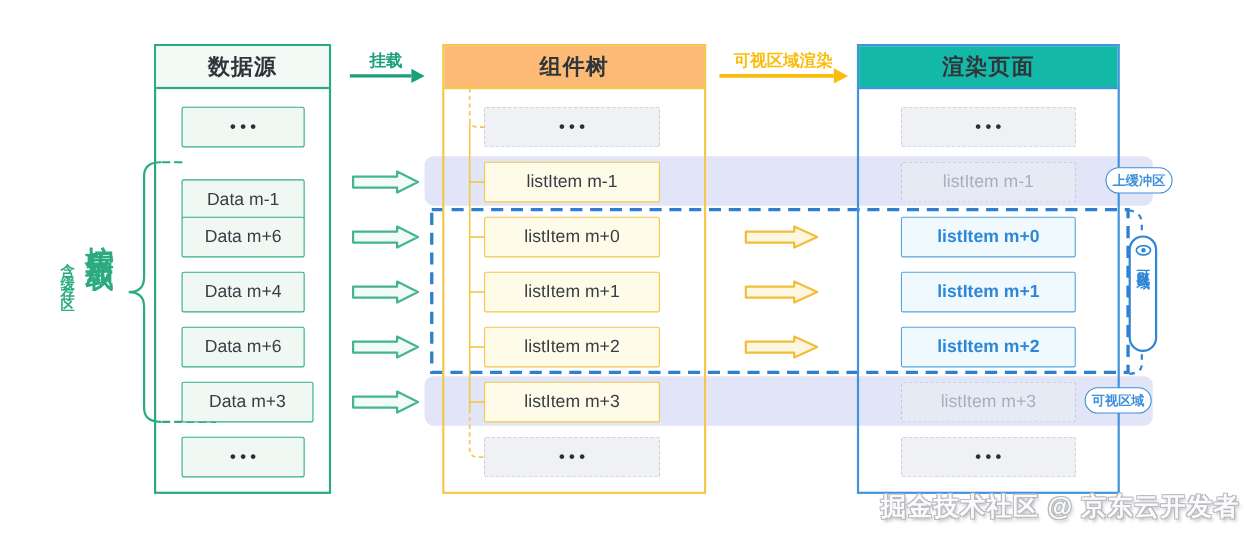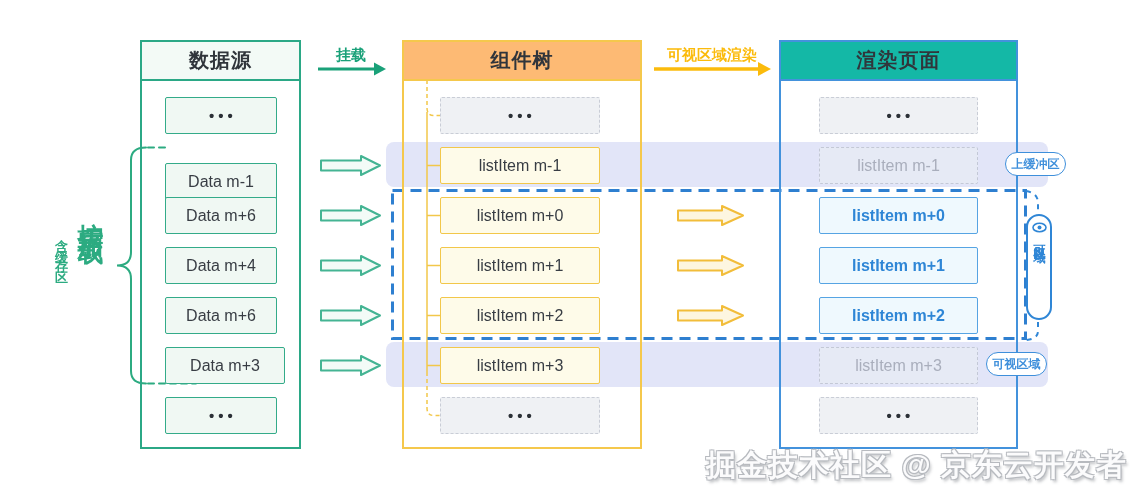--- a/index.html
+++ b/index.html
@@ -53,21 +53,21 @@
   .pill-lower{top:352px;}
 
   
   .capsule{position:absolute;left:1026px;top:214px;width:26px;height:106px;box-sizing:border-box;
     border:2px solid #2f86d6;border-radius:14px;background:#ffffff;z-index:30;
     display:flex;flex-direction:column;align-items:center;padding-top:6px;}
   .capsule .v-label{writing-mode:vertical-rl;text-orientation:upright;font-size:12px;font-weight:700;
     color:#2f86d6;letter-spacing:2px;margin-top:2px;}
 
   
-  .watermark{position:absolute;right:4px;top:445px;font-size:30px;font-weight:700;letter-spacing:1px;
+  .watermark{position:absolute;right:4px;top:445px;font-size:23px;font-weight:700;letter-spacing:1px;
     color:#fbfbfc;z-index:40;
     text-shadow:-1px -1px 0 #b7babf,1px -1px 0 #b7babf,-1px 1px 0 #b7babf,1px 1px 0 #b7babf,2px 3px 3px rgba(110,115,122,0.45);}
 </style>
 </head>
 <body>
 
 <div class="canvas">
 
   <div class="band band-upper"></div>
   <div class="band band-lower"></div>

